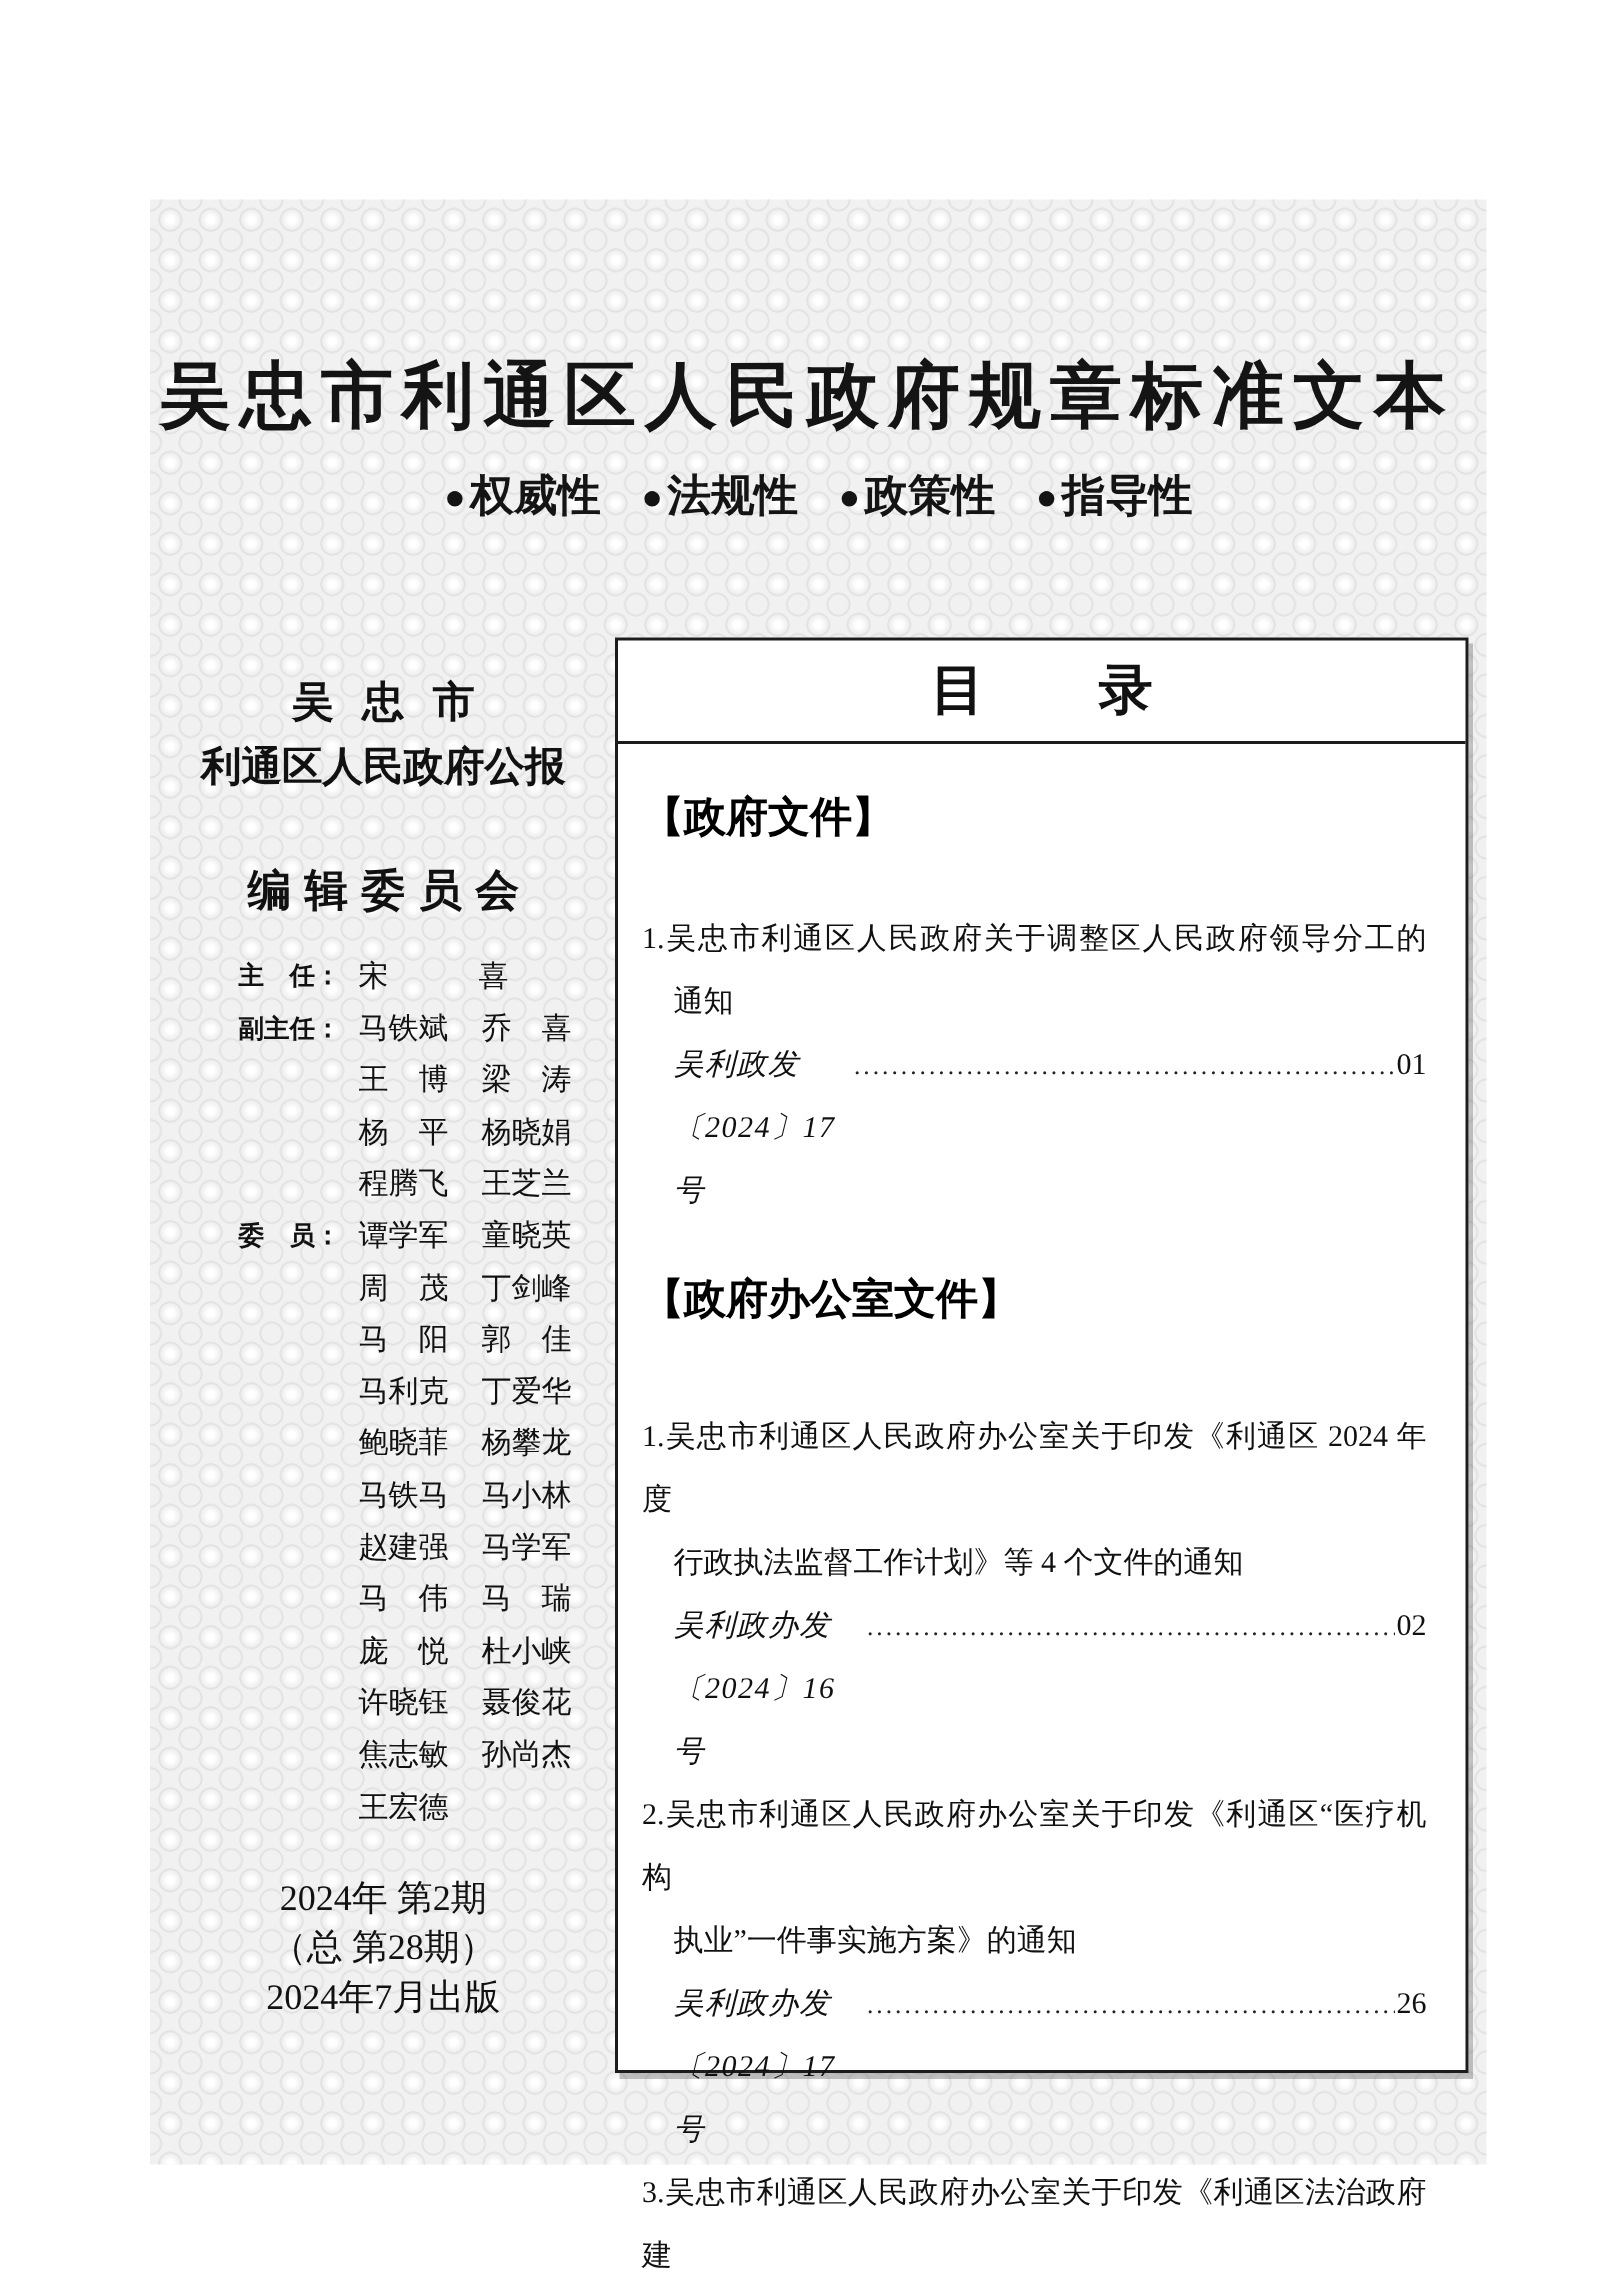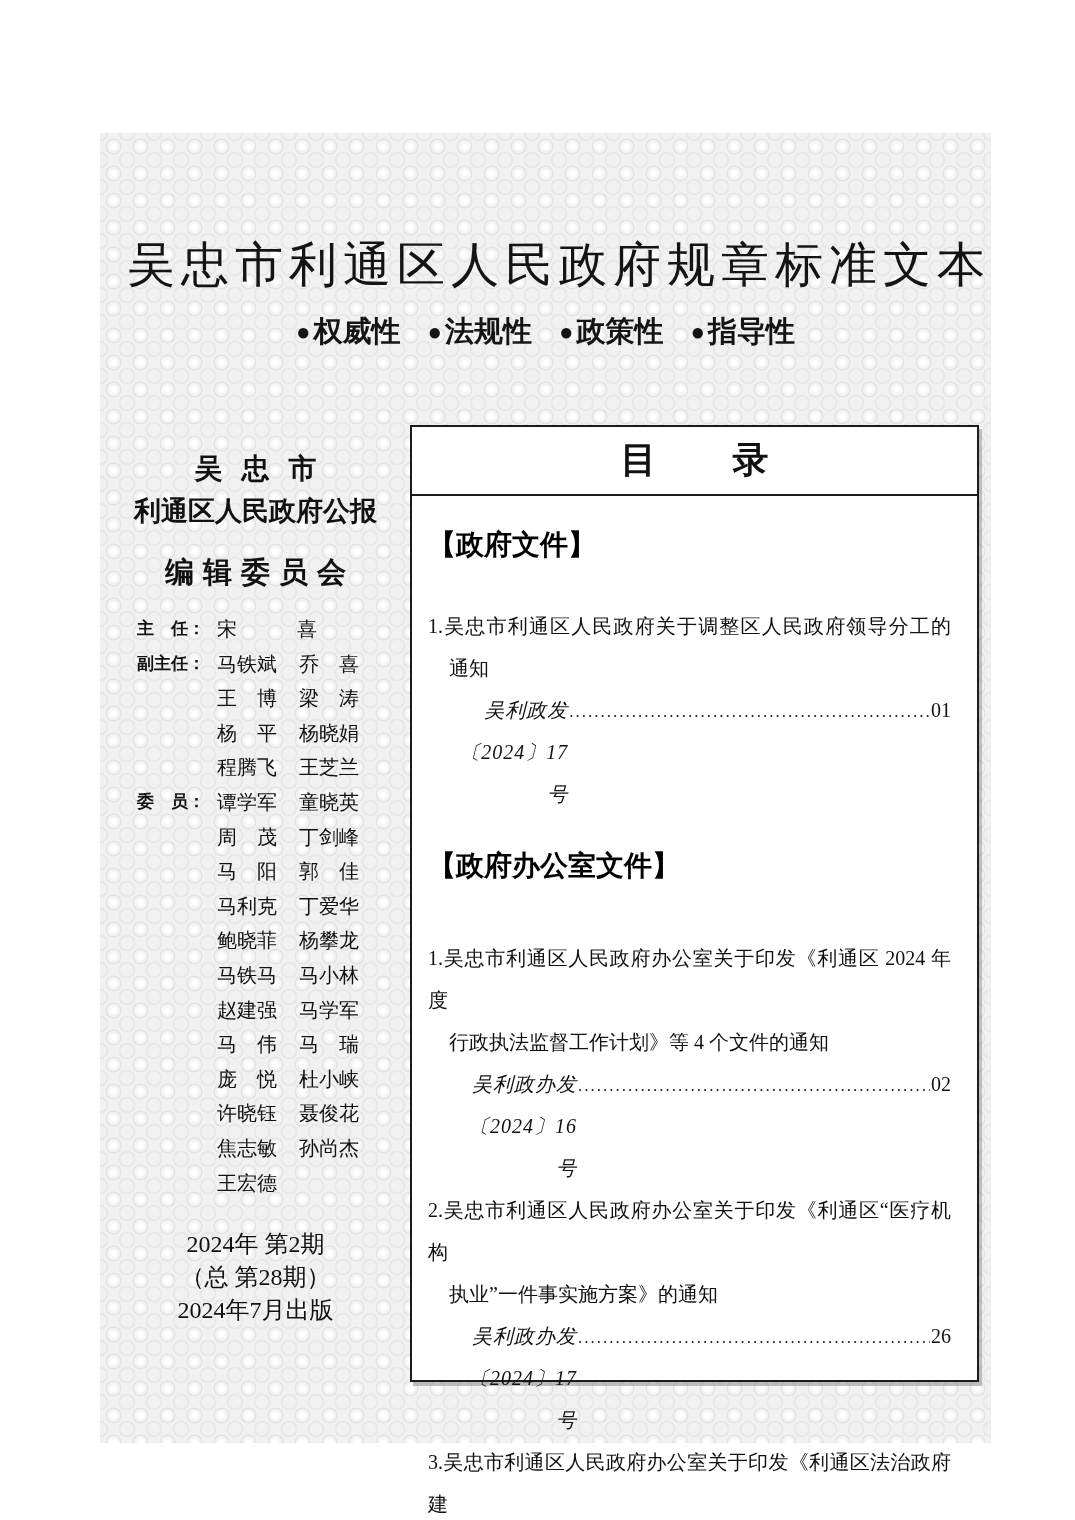--- a/index.html
+++ b/index.html
@@ -22,23 +22,23 @@
       radial-gradient(circle, rgba(255,255,255,0) 34%, #e2e2e2 36%, #e2e2e2 41%, rgba(255,255,255,0) 43%),
       radial-gradient(circle, rgba(255,255,255,0) 34%, #e2e2e2 36%, #e2e2e2 41%, rgba(255,255,255,0) 43%),
       radial-gradient(circle, #ffffff 0 12%, rgba(255,255,255,0) 30%);
     background-size: 27px 27px, 27px 27px, 27px 27px;
     background-position: 0 0, 13.5px 13.5px, 0 0;
   }
 
   
   .banner-title {
     position: absolute; left: 0; top: 106px; width: 100%;
-    text-align: right;
-    font-family: "Liberation Sans", "DejaVu Sans", sans-serif;
-    font-weight: normal; font-size: 48px; line-height: 52px;
+    text-align: left;
+    font-family: "Liberation Sans", "DejaVu Sans", sans-serif;
+    font-weight: bold; font-size: 48px; line-height: 52px;
     letter-spacing: 6px; padding-left: 6px;
     color: #141414;
   }
   .taglines {
     position: absolute; left: 0; top: 180px; width: 100%;
     display: flex; justify-content: center; gap: 27px;
     font-family: "Liberation Sans", "DejaVu Sans", sans-serif;
     font-weight: bold; font-size: 29px; line-height: 36px;
     color: #141414;
   }
@@ -50,25 +50,25 @@
   .gz-line1 {
     text-align: center; font-weight: bold;
     font-size: 28px; line-height: 38px;
     letter-spacing: 19px; padding-left: 19px;
   }
   .gz-line2 {
     margin-top: 4px; text-align: center; font-weight: bold;
     font-size: 27px; line-height: 38px;
   }
   .committee-heading {
-    margin-top: 24px; text-align: center; font-weight: bold;
+    margin-top: 46px; text-align: center; font-weight: bold;
     font-size: 29px; line-height: 36px;
     letter-spacing: 9px; padding-left: 9px;
   }
-  .roles { margin-top: 22px; padding-left: 37px; }
+  .roles { margin-top: 22px; padding-left: 37px; margin-left: 22px; }
   .role-row { display: flex; line-height: 34.6px; white-space: nowrap; }
   .role-label {
     width: 80px; flex: 0 0 80px;
     font-family: "Liberation Sans", "DejaVu Sans", sans-serif;
     font-weight: bold; font-size: 17px;
   }
   .role-n { font-size: 20px; }
   .role-n.n1 { width: 57px; flex: 0 0 57px; margin-right: 25px; overflow: visible; }
   .role-n.n2 { width: 62px; }
   .issue { margin-top: 28px; text-align: center; font-size: 24px; line-height: 33px; }
@@ -94,21 +94,21 @@
     color: #000000;
   }
   .toc-heading.h1 { margin-top: 34px; }
   .toc-heading.h2 { margin-top: 36px; }
   .toc-items.first { margin-top: 45px; }
   .toc-items.second { margin-top: 56px; }
   .toc-item { font-size: 20px; line-height: 42px; }
   .toc-item .l1 { text-align: justify; text-align-last: justify; font-family: Liberation Serif, serif; }
   .toc-item .l2 { padding-left: 21px; }
   .ref-line { padding-left: 21px; display: flex; align-items: baseline; }
-  .ref-text { font-style: italic; font-size: 20px; letter-spacing: 1px; text-align: right; }
+  .ref-text { font-style: italic; font-size: 20px; letter-spacing: 1px; }
   .ref-dots { flex: 1 1 auto; overflow: hidden; white-space: nowrap; font-size: 17px; letter-spacing: 2px; color: #222; margin: 0 1px; }
   .ref-dots::after { content: "......................................................................................................."; }
   .ref-page { font-size: 20px; }
 </style>
 </head>
 <body>
 
 <div class="sheet">
   <div class="pattern">
 

